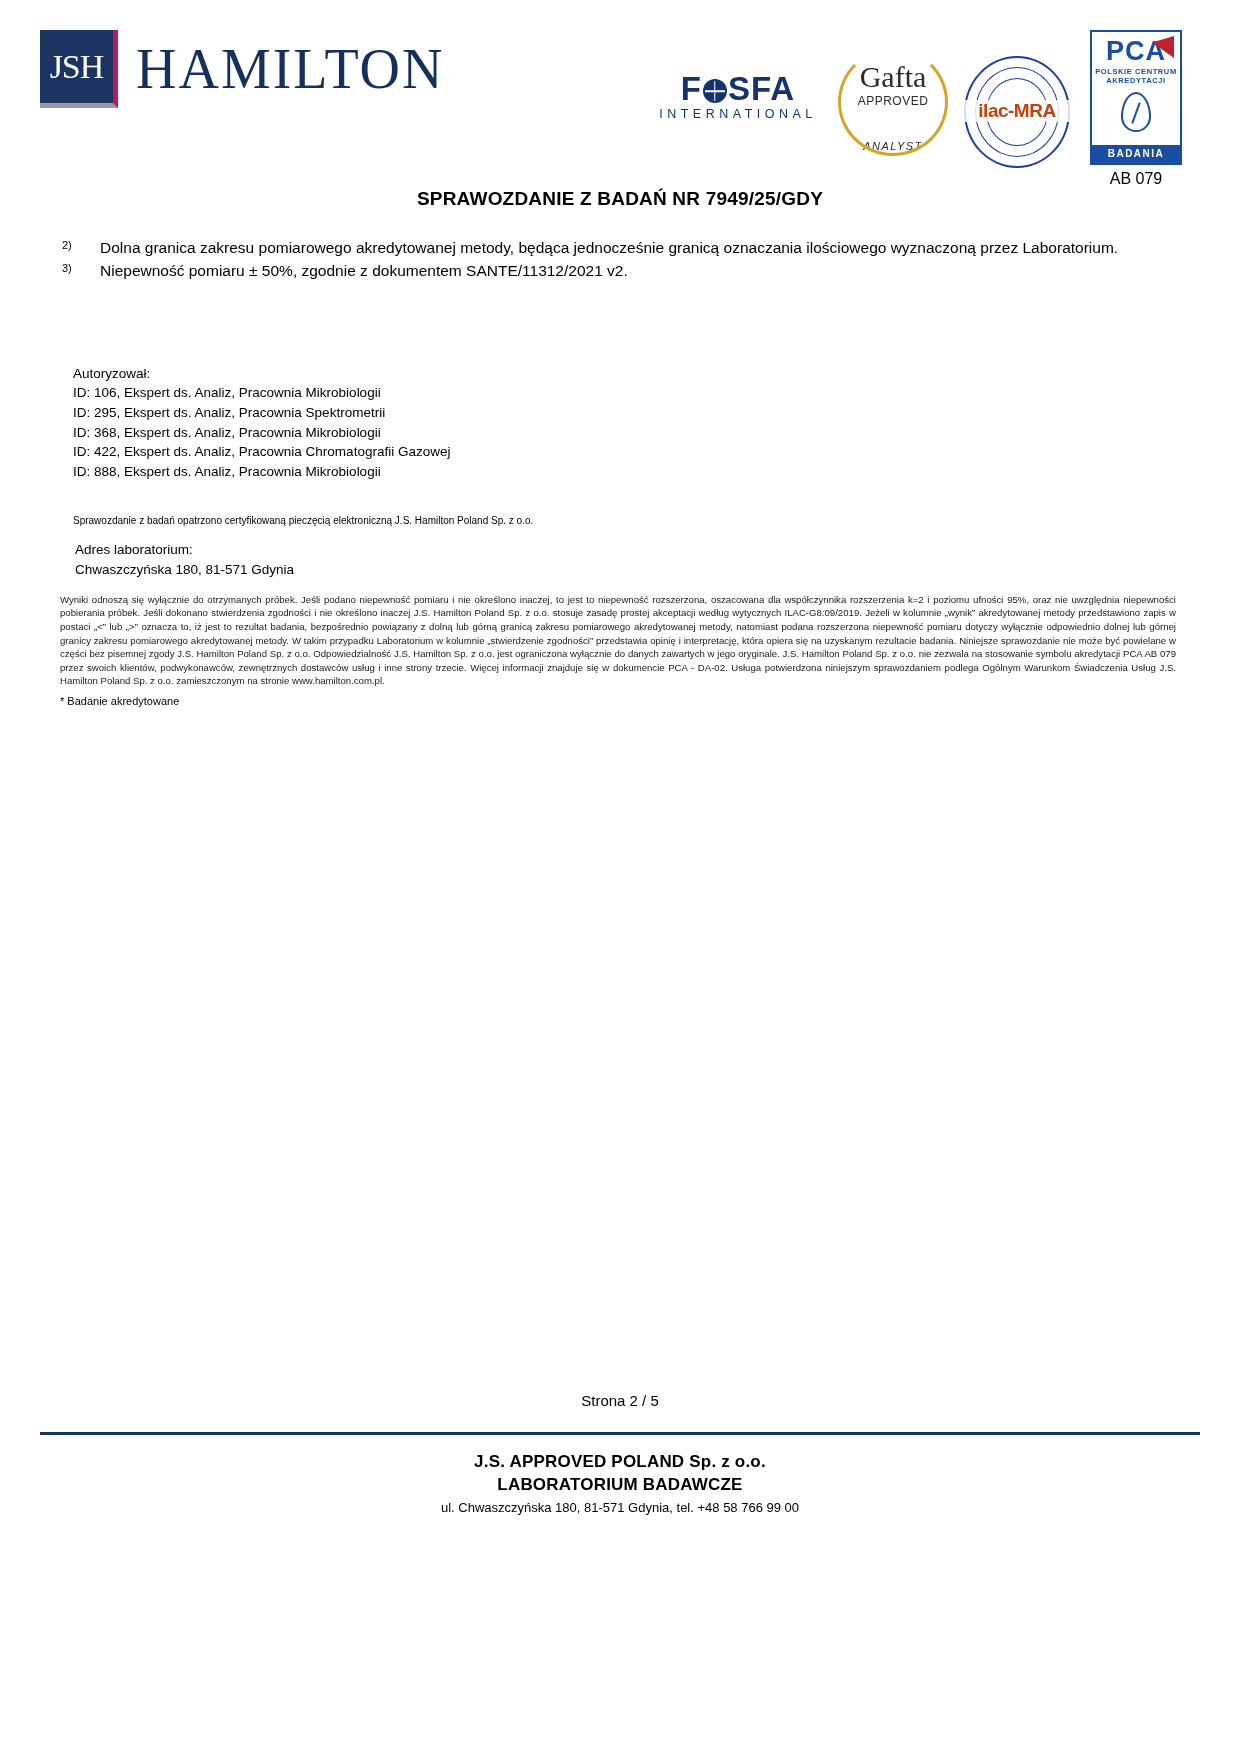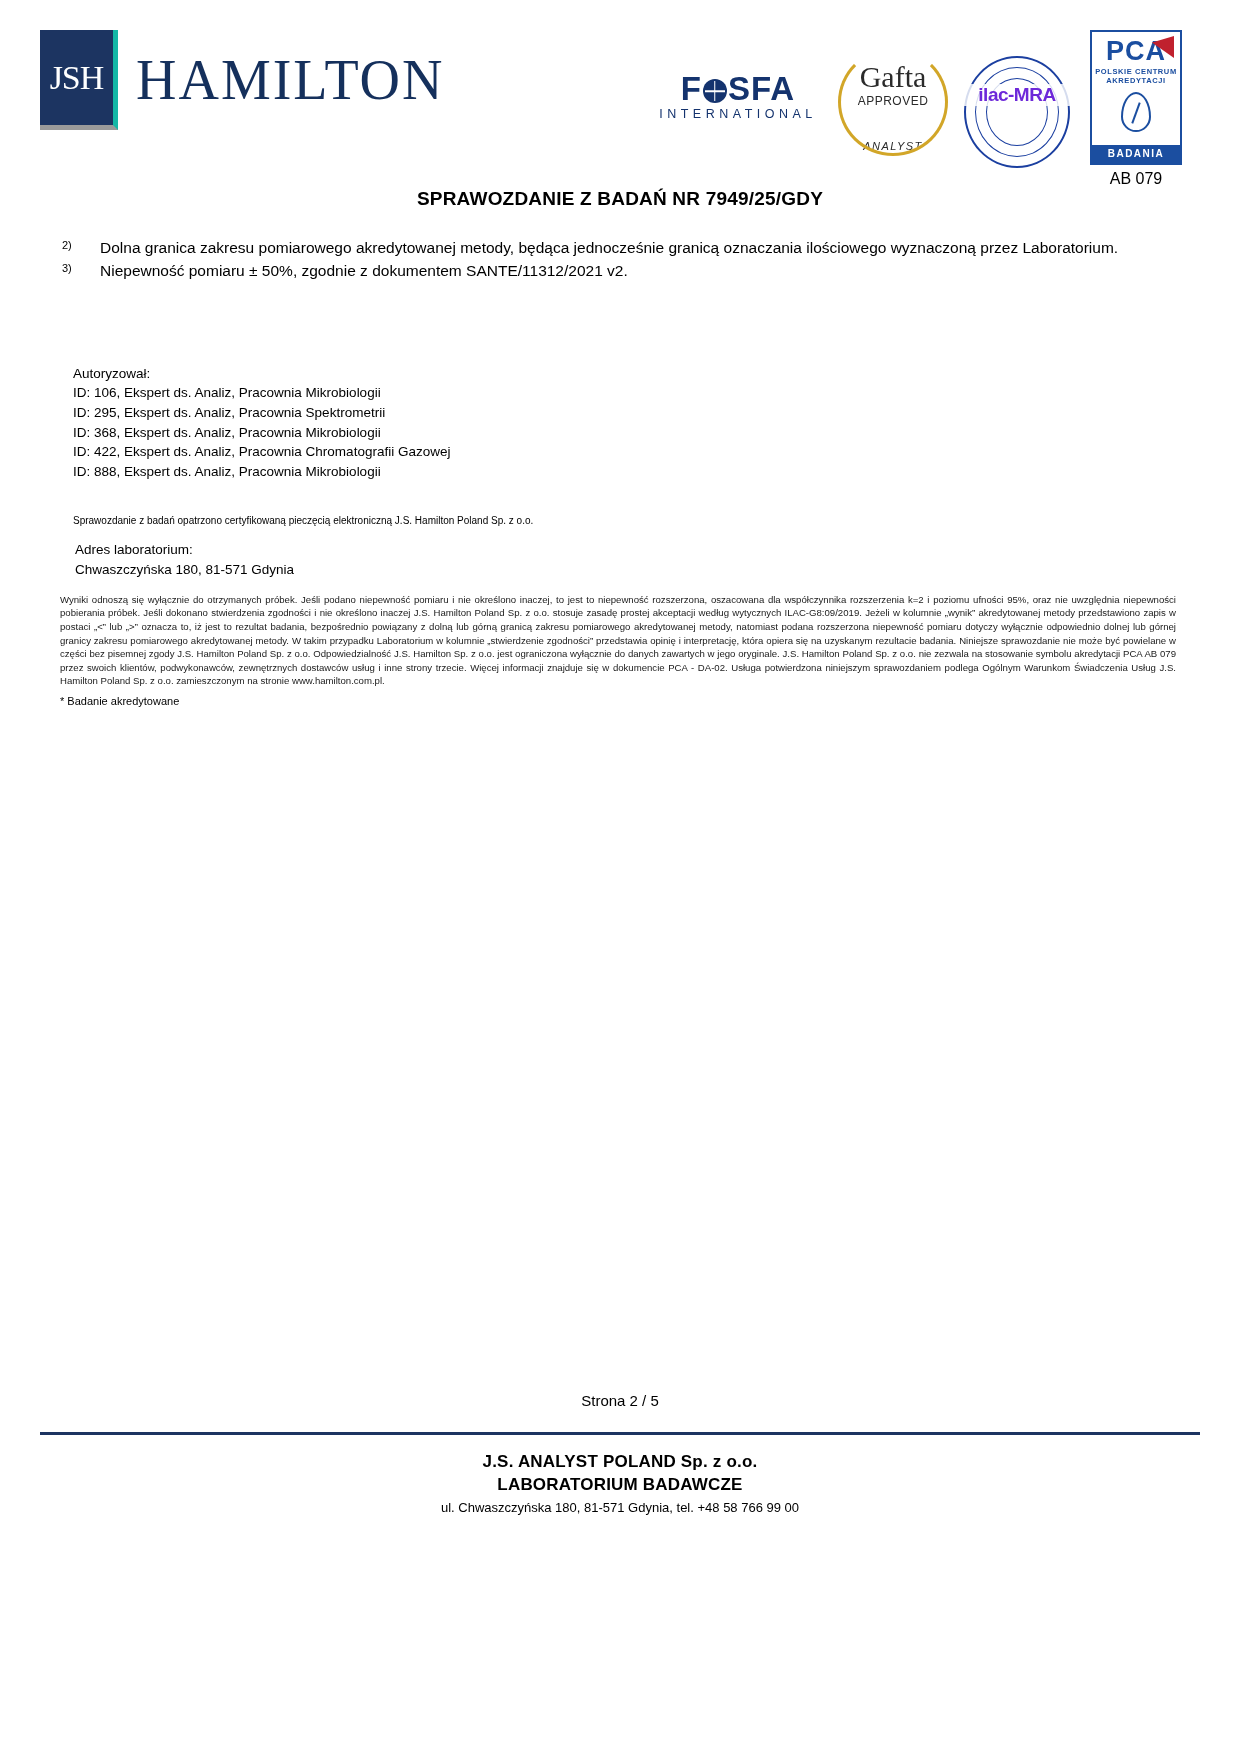--- a/index.html
+++ b/index.html
@@ -28,23 +28,23 @@
     height: 150px;
   }
   .brand {
     display: flex;
     align-items: center;
     gap: 18px;
     padding-left: 0px;
   }
   .jsh-logo {
     width: 78px;
-    height: 100px;
+    height: 78px;
     background: #1c3461;
-    border-right: 5px solid #14b8a6;
+    border-right: 5px solid #be185d;
     border-bottom: 5px solid #9a9a9a;
     position: relative;
     display: flex;
     align-items: center;
     justify-content: center;
   }
   .jsh-logo .jsh-text {
     color: #ffffff;
     font-family: "Liberation Serif", serif;
     font-size: 34px;
@@ -161,25 +161,25 @@
   .ilac .rings:after {
     content: "";
     position: absolute;
     border: 1.5px solid #1b3fa0;
     border-radius: 50%;
   }
   .ilac .rings:before { inset: 9px; }
   .ilac .rings:after  { inset: 20px; }
   .ilac .bar {
     position: absolute;
-    top: 32px; left: 2px; right: 2px;
+    top: 48px; left: 2px; right: 2px;
     text-align: center;
     font-weight: bold;
     font-size: 19px;
-    color: #6d28d9;
+    color: #c2410c;
     letter-spacing: -0.5px;
     background: rgba(255,255,255,0.82);
   }
 
   
   .pca-wrap { width: 108px; text-align: center; }
   .pca {
     width: 92px;
     height: 135px;
     border: 2px solid #1b4ea0;
@@ -433,18 +433,18 @@
   </div>
   <div class="disclaim-small">
     <div>* Badanie akredytowane</div>
   </div>
 
   <div class="page-number">Strona  2 / 5</div>
 
   <div class="footer-rule"></div>
 
   <div class="footer">
-    <div class="f1">J.S. ANALYST POLAND Sp. z o.o.</div>
+    <div class="f1">J.S. APPROVED POLAND Sp. z o.o.</div>
     <div class="f2">LABORATORIUM BADAWCZE</div>
     <div class="f3">ul. Chwaszczyńska 180, 81-571 Gdynia, tel. +48 58 766 99 00</div>
   </div>
 
 </div>
 
 </body></html>

